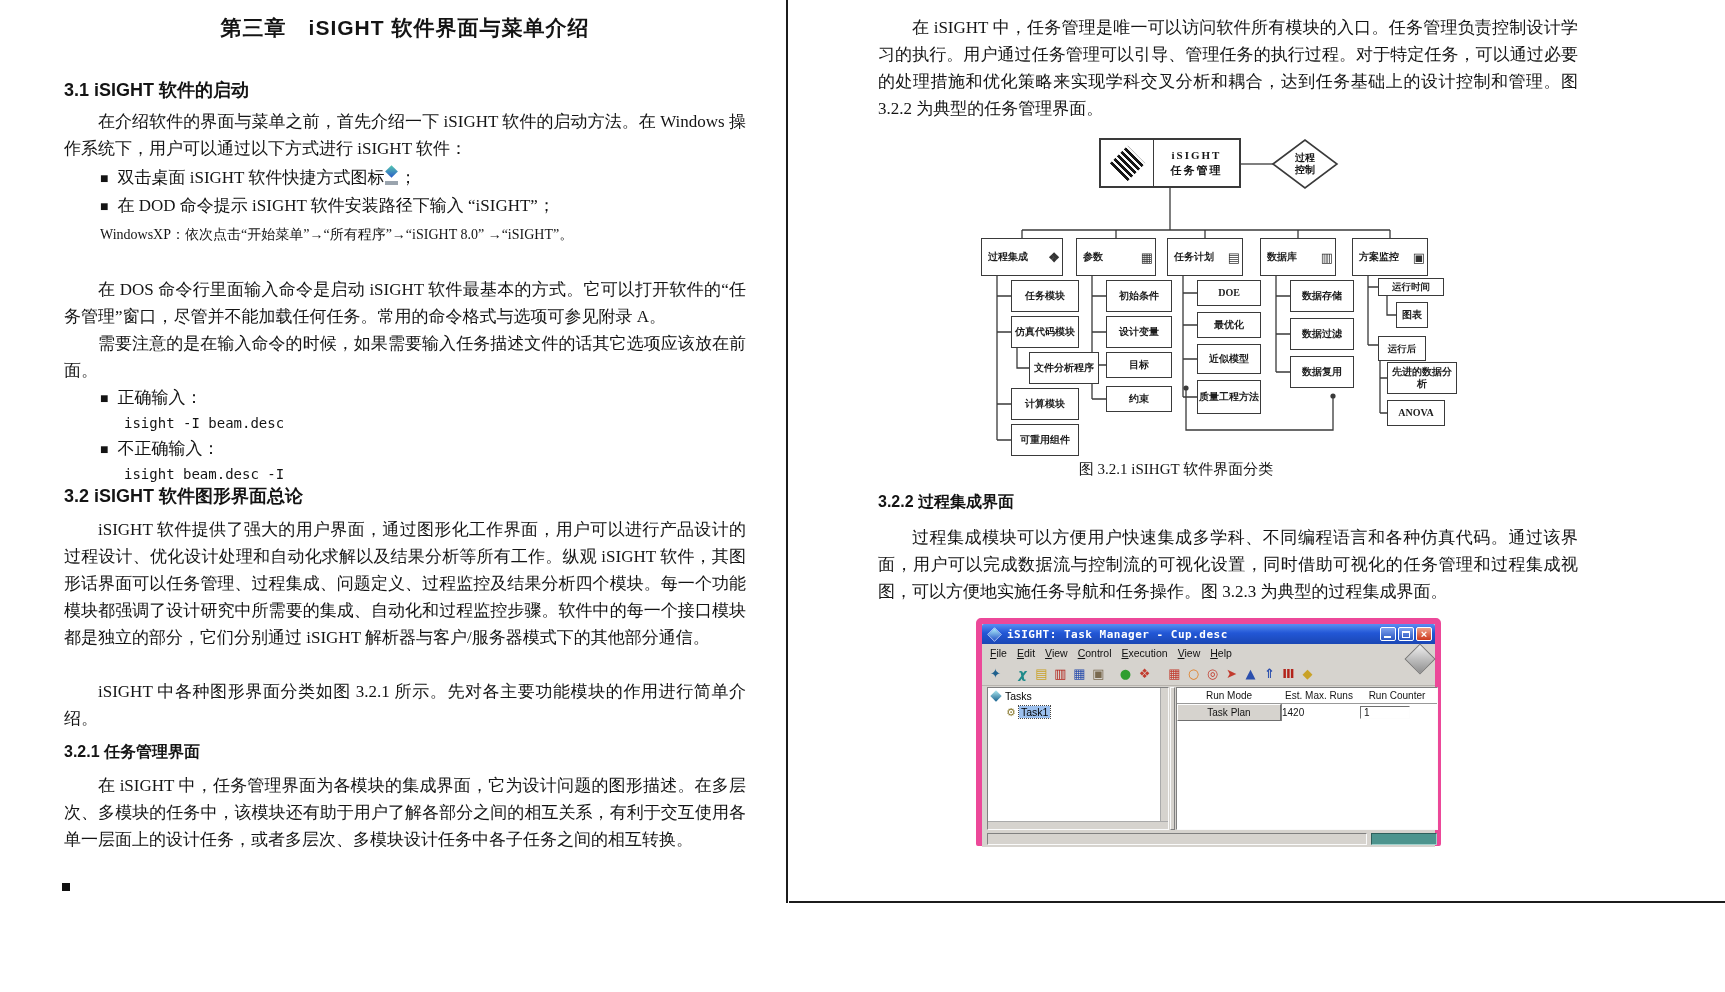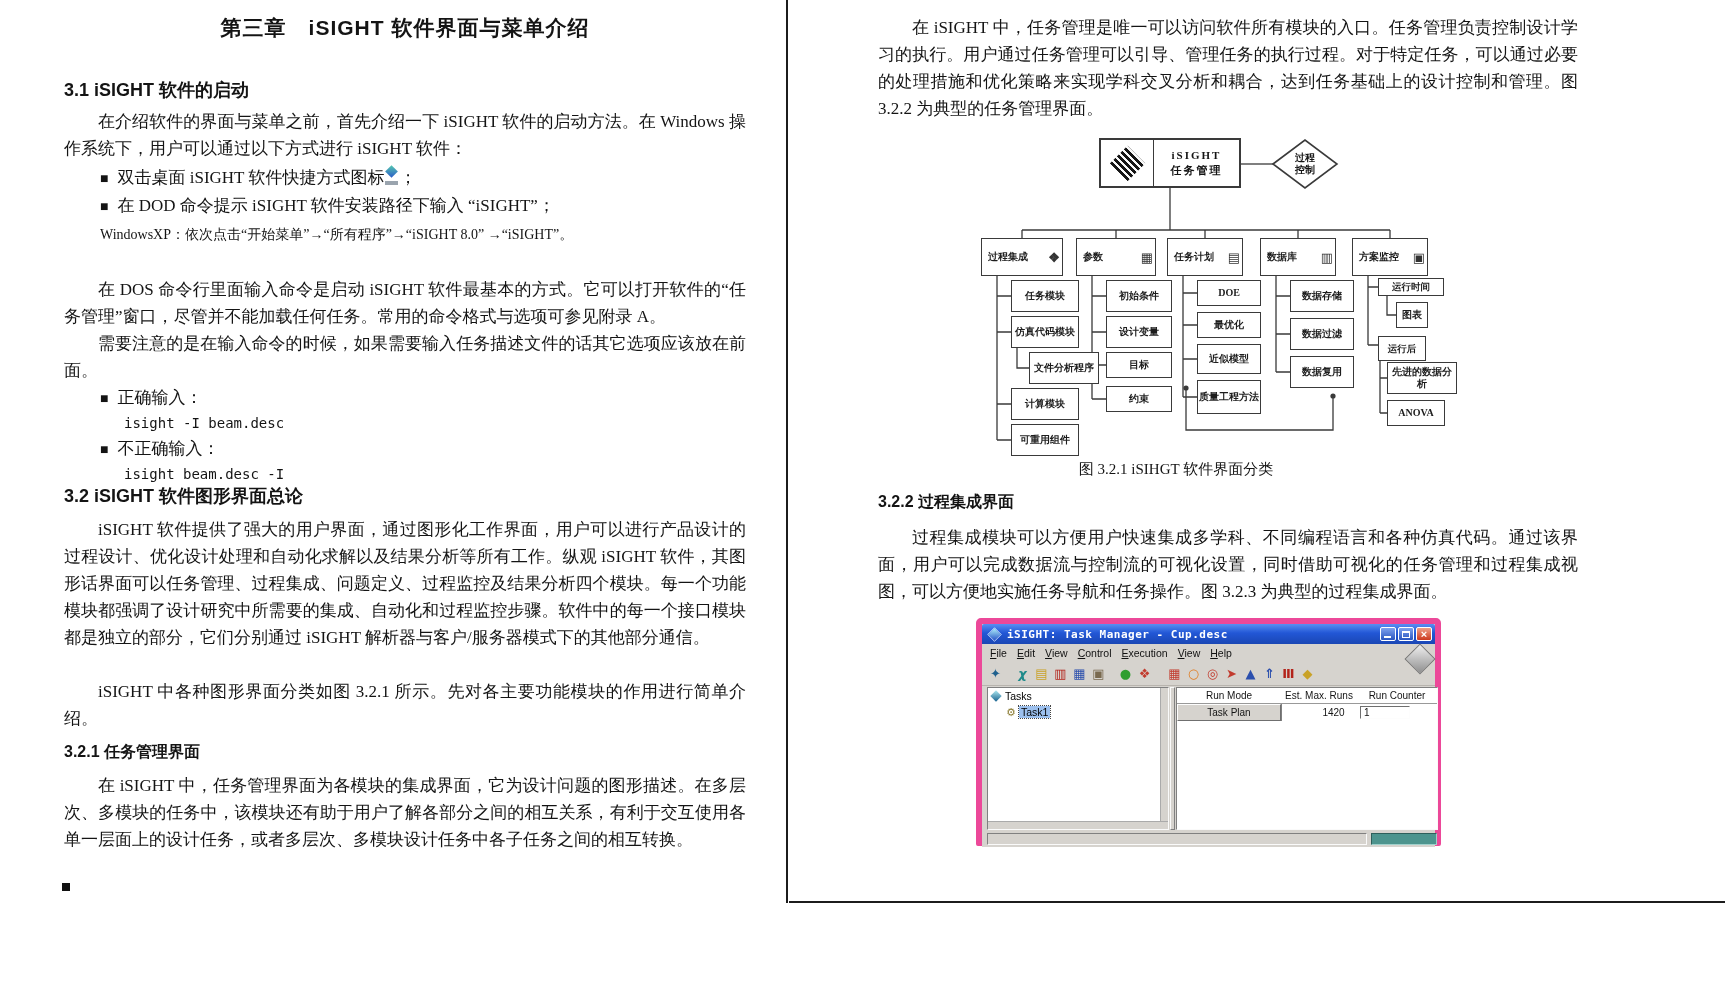--- a/index.html
+++ b/index.html
@@ -82,21 +82,21 @@
   .tree-row.r1{padding-left:4px;} .tree-row.r2{padding-left:18px;}
   .tree-dmd{width:8px;height:8px;transform:rotate(45deg);background:linear-gradient(135deg,#aee8f0,#16618e);margin-right:5px;}
   .tree-gear{font-size:11px;color:#8a7a30;margin-right:3px;line-height:1;}
   .sel{background:#9cc0ee;outline:1px dotted #444;padding:0 2px;}
   .tbl-head{display:flex;height:15px;border-bottom:1px solid #999;font-size:10px;align-items:center;}
   .tbl-head .c{text-align:center;}
   .c1{width:104px;} .c2{width:76px;} .c3{width:80px;}
   .tbl-row{display:flex;height:17px;align-items:center;font-size:10px;}
   .cell-btn{width:104px;height:17px;background:#d6d3ce;border:1px solid;border-color:#fdfdfd #6f6f6f #6f6f6f #fdfdfd;
             box-sizing:border-box;display:flex;align-items:center;justify-content:center;}
-  .cell-val{width:76px;text-align:center;border-left:1px solid #808080;height:17px;line-height:17px;box-sizing:border-box;padding-left:28px;}
+  .cell-val{width:76px;text-align:left;border-left:1px solid #808080;height:17px;line-height:17px;box-sizing:border-box;}
   .cell-field{margin-left:3px;width:50px;height:13px;background:#fff;border:1px solid;
               border-color:#6f6f6f #fdfdfd #fdfdfd #6f6f6f;box-sizing:border-box;font-size:10px;
               line-height:11px;padding-left:3px;}
   .statusbar{position:absolute;left:0;bottom:0;width:100%;height:16px;}
   .status-long{position:absolute;left:5px;bottom:2px;width:380px;height:12px;background:#d6d3ce;
                border:1px solid;border-color:#808080 #fafafa #fafafa #808080;box-sizing:border-box;}
   .status-teal{position:absolute;left:389px;bottom:2px;width:66px;height:12px;background:#4d948e;
                border:1px solid;border-color:#2f5f5b #9fd0cb #9fd0cb #2f5f5b;box-sizing:border-box;}
 </style>
 </head>

